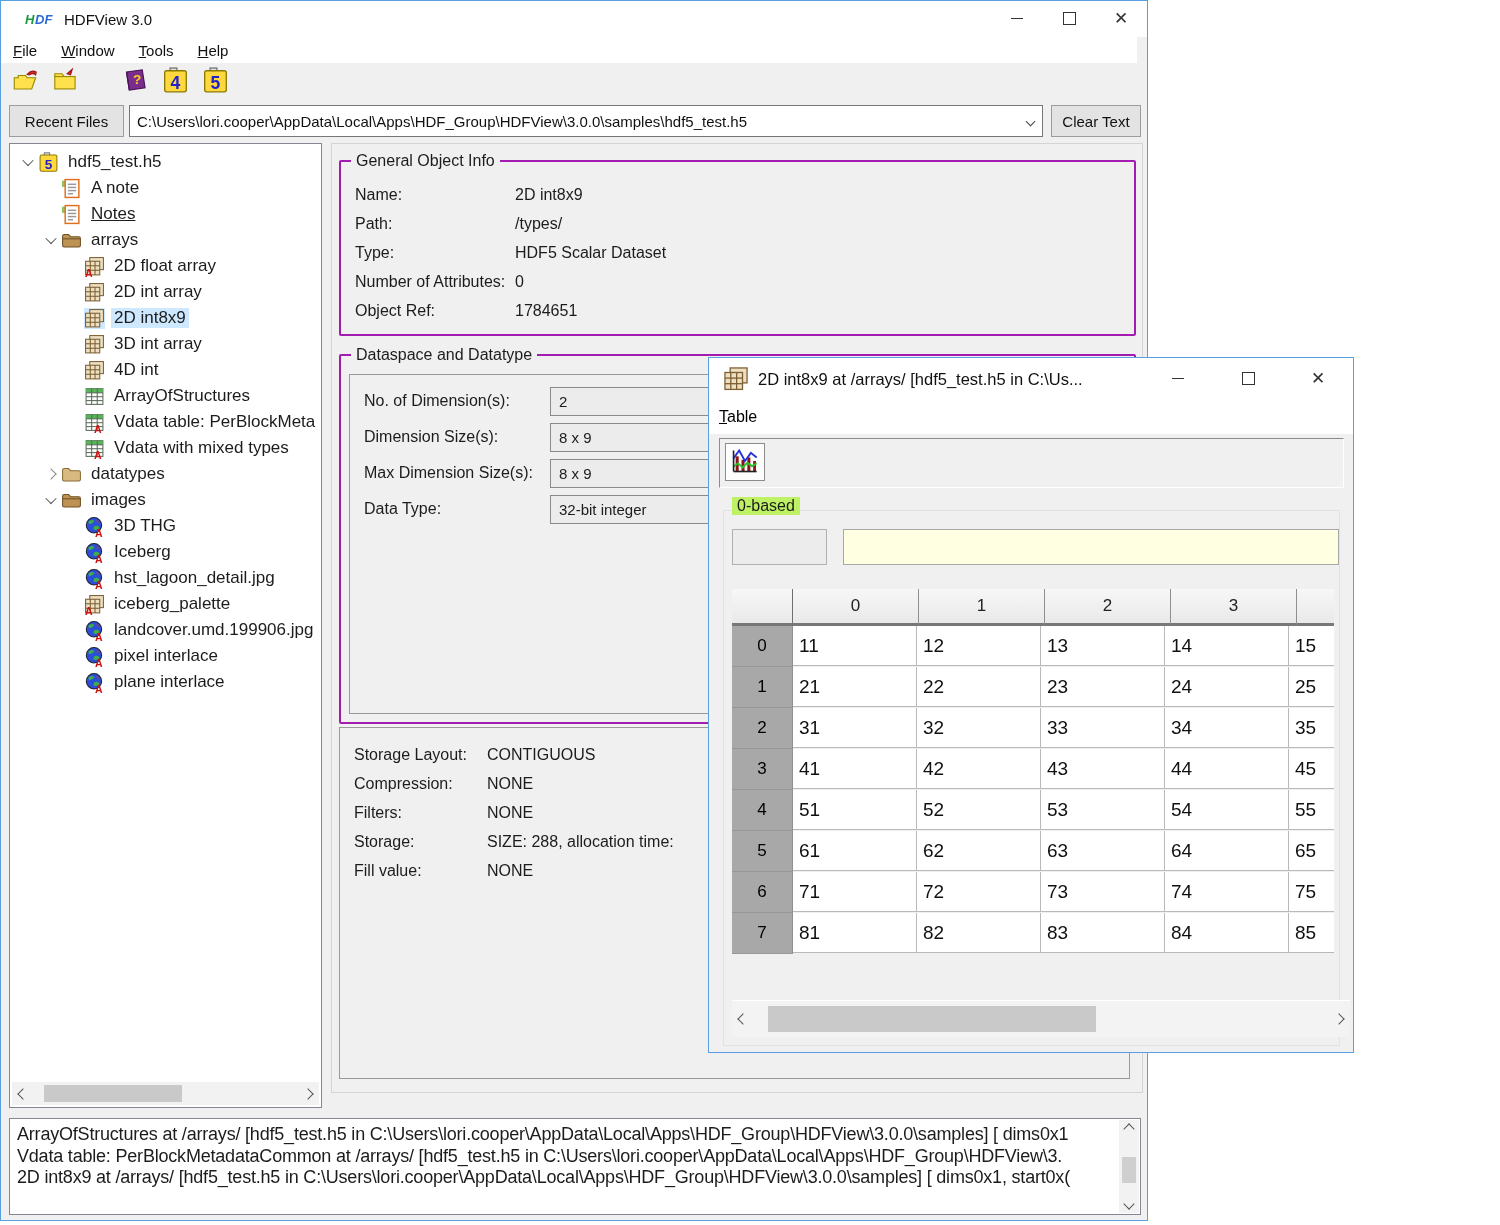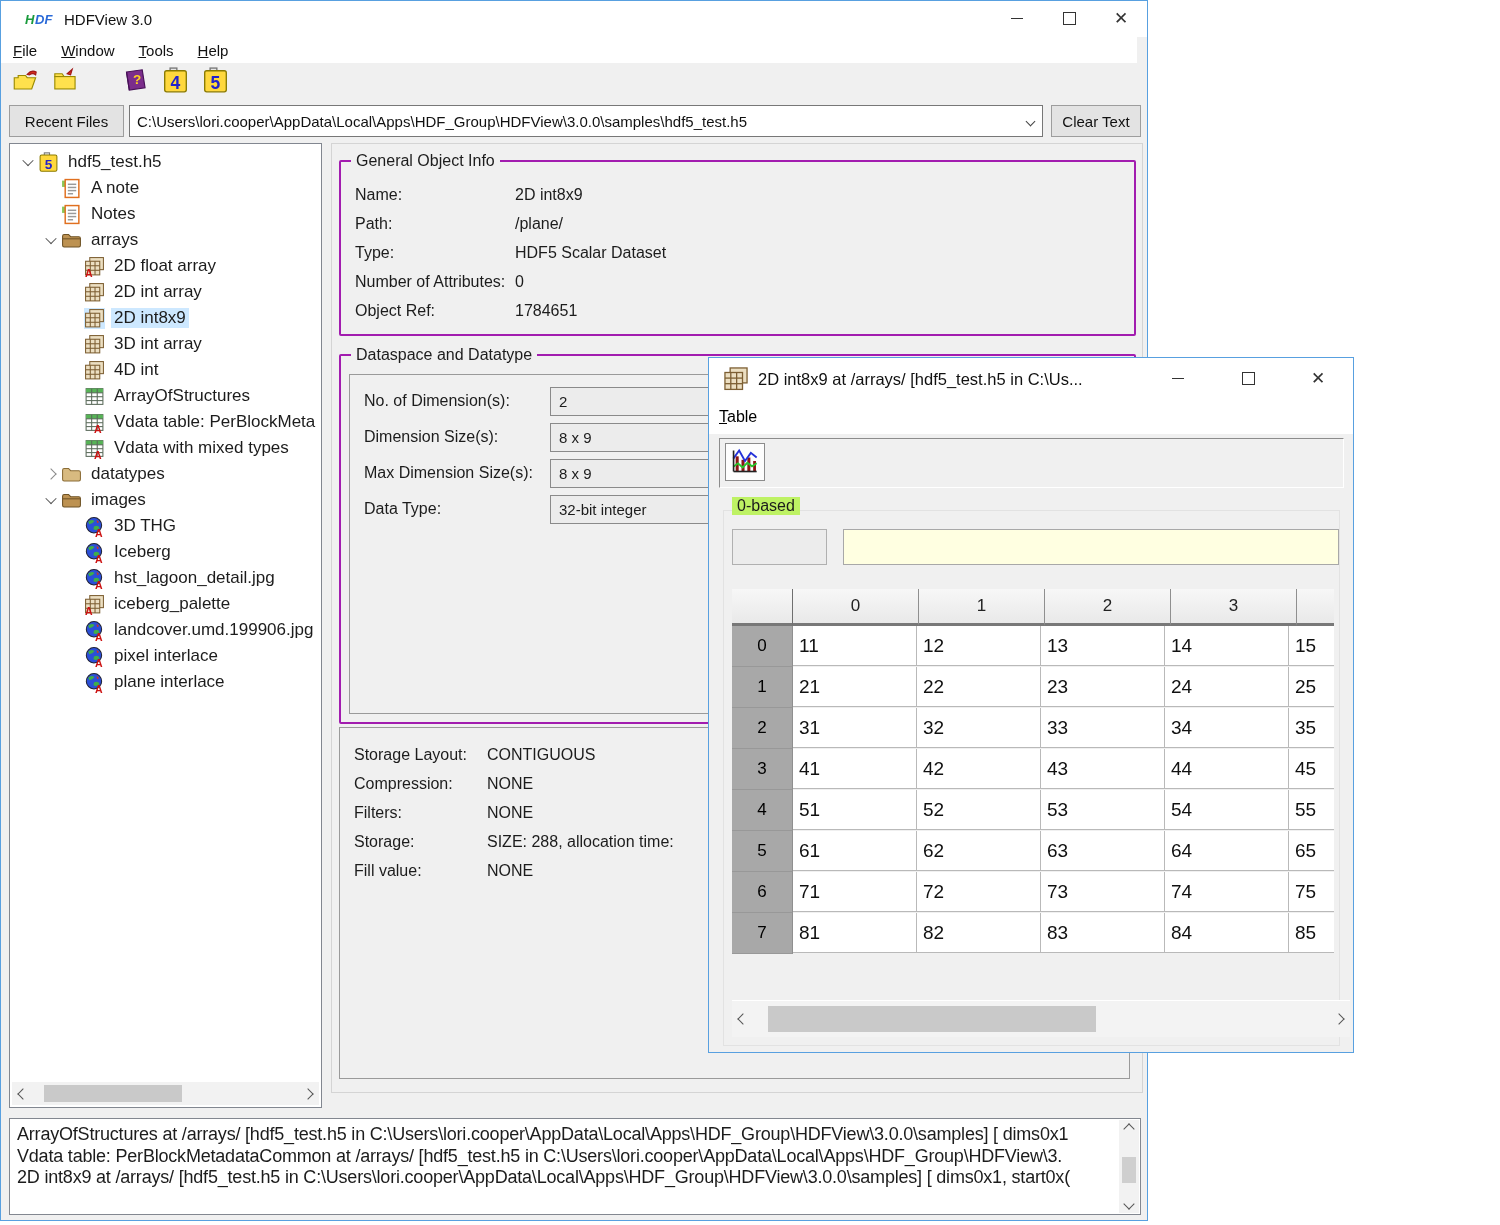--- a/index.html
+++ b/index.html
@@ -222,21 +222,21 @@
               <rect x="4" y="1.5" width="13" height="17" fill="#fff" stroke="#e07020" stroke-width="1.4"></rect>
               <g stroke="#9a9a9a" stroke-width="1.4">
                 <line x1="6.5" y1="6" x2="14.5" y2="6"></line>
                 <line x1="6.5" y1="9" x2="14.5" y2="9"></line>
                 <line x1="6.5" y1="12" x2="14.5" y2="12"></line>
                 <line x1="6.5" y1="15" x2="11.5" y2="15"></line>
               </g>
             </svg></span>
           <span class="lbl">A note</span>
         </div>
-        <div class="tree-row" style="padding-left: 31px;">
+        <div class="tree-row" style="padding-left: 31px; text-decoration: underline;">
           <span class="slot"></span>
           <span class="ticon"><svg viewBox="0 0 20 20">
               <rect x="1" y="2.5" width="3.5" height="6" fill="#8ac75a"></rect>
               <rect x="4" y="1.5" width="13" height="17" fill="#fff" stroke="#e07020" stroke-width="1.4"></rect>
               <g stroke="#9a9a9a" stroke-width="1.4">
                 <line x1="6.5" y1="6" x2="14.5" y2="6"></line>
                 <line x1="6.5" y1="9" x2="14.5" y2="9"></line>
                 <line x1="6.5" y1="12" x2="14.5" y2="12"></line>
                 <line x1="6.5" y1="15" x2="11.5" y2="15"></line>
               </g>
@@ -499,21 +499,21 @@
   <div id="info-panel" class="abs">
     <div class="grp" id="grp-general">
       <span class="legend">General Object Info</span>
       <div id="general-rows">
           <div class="kv">
             <span class="k" style="width: 160px;">Name:</span>
             <span class="v">2D int8x9</span>
           </div>
           <div class="kv">
             <span class="k" style="width: 160px;">Path:</span>
-            <span class="v">/plane/</span>
+            <span class="v">/types/</span>
           </div>
           <div class="kv">
             <span class="k" style="width: 160px;">Type:</span>
             <span class="v">HDF5 Scalar Dataset</span>
           </div>
           <div class="kv">
             <span class="k" style="width: 160px;">Number of Attributes:</span>
             <span class="v">0</span>
           </div>
           <div class="kv">

